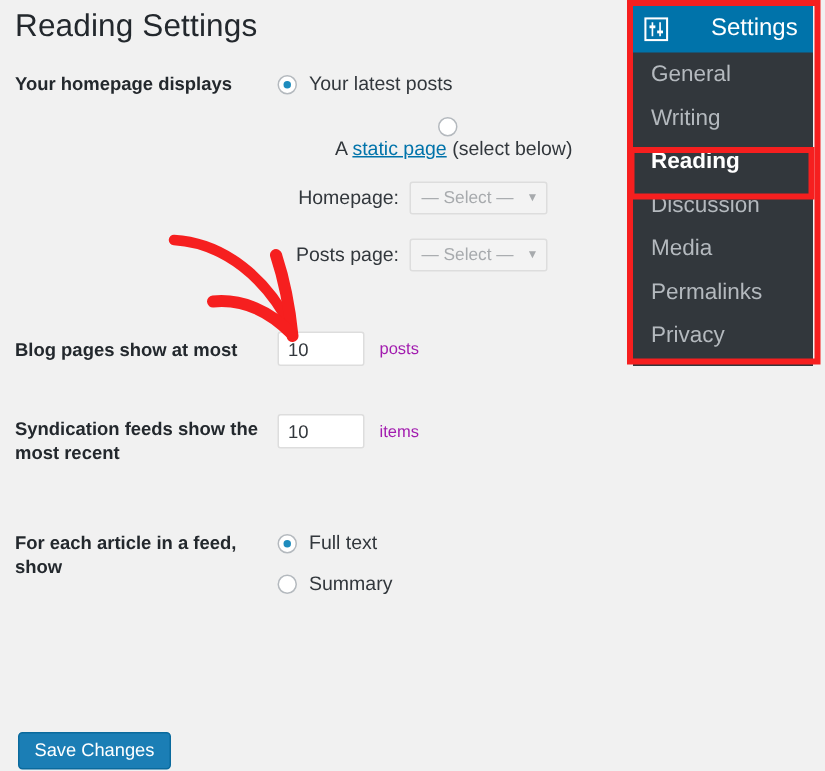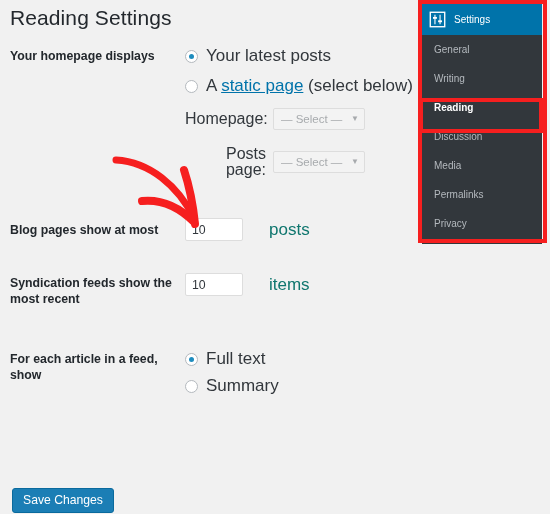--- a/index.html
+++ b/index.html
@@ -76,37 +76,37 @@
     background: #1e8cbe;
   }
   .checkbox {
     width: 13px; height: 13px;
     border: 1px solid #b4b9be;
     background: #fff;
     margin-right: 8px;
     flex: 0 0 auto;
     border-radius: 1px;
   }
-  .opt-label { font-size: 17px; color: #32373c; }
+  .opt-label { font-size: 13px; color: #32373c; }
   .opt-label a {
     color: #0073aa;
     text-decoration: underline;
   }
 
   
   .select-row {
     display: flex;
     align-items: center;
     margin-top: 8px;
     margin-left: 0;
   }
   .select-caption {
     width: 88px;
     text-align: right;
-    font-size: 16px;
+    font-size: 13px;
     color: #32373c;
     padding-right: 7px;
   }
   .select-box {
     width: 92px;
     height: 22px;
     background: #f3f3f3;
     border: 1px solid #dddddd;
     border-radius: 2px;
     display: flex;
@@ -129,23 +129,23 @@
     border: 1px solid #ddd;
     background: #fff;
     border-radius: 2px;
     font-size: 12.3px;
     color: #32373c;
     padding: 0 6px;
     font-family: "Liberation Sans", sans-serif;
     outline: none;
   }
   .num-suffix {
-    margin-left: 26px;
-    font-size: 17px;
-    color: #0f766e;
+    margin-left: 10px;
+    font-size: 11px;
+    color: #a21caf;
   }
 
   .hint {
     font-size: 11.8px;
     font-style: italic;
     color: #666;
     margin-top: 9px;
     margin-left: 21px;
   }
 
@@ -172,34 +172,35 @@
     background: #32373c;
     padding-bottom: 6px;
   }
   .sidebar-header {
     background: #0073aa;
     height: 32px;
     display: flex;
     align-items: center;
     padding-left: 7px;
     color: #fff;
-    font-size: 10px;
+    font-size: 16px;
+    gap: 20px;
   }
   .sidebar-header .hdr-label { margin-left: 8px; }
   .settings-icon {
     width: 17px; height: 17px;
     flex: 0 0 auto;
     display: block;
   }
   .menu-item {
     height: 29px;
     display: flex;
     align-items: center;
     padding-left: 12px;
-    font-size: 10px;
+    font-size: 15px;
     color: #b4b9be;
   }
   .menu-item.current {
     color: #ffffff;
     font-weight: bold;
   }
 
   
   .anno-box-outer {
     position: absolute;
@@ -233,21 +234,21 @@
 
     <div class="row" style="margin-bottom:4px;">
       <div class="row-label">Your homepage displays</div>
       <div class="row-field">
 
         <div class="opt" style="margin-bottom:14px;">
           <span class="radio checked"></span>
           <span class="opt-label">Your latest posts</span>
         </div>
 
-        <div class="opt" style="margin-bottom:4px;">
+        <div class="opt" style="margin-bottom:4px;flex-direction:column;">
           <span class="radio"></span>
           <span class="opt-label"><span>A </span><a href="#">static page</a><span> (select below)</span></span>
         </div>
 
         <div class="select-row" style="margin-top:14px;">
           <span class="select-caption">Homepage:</span>
           <span class="select-box">
             <span>— Select —</span>
             <span class="select-arrow">▼</span>
           </span>

